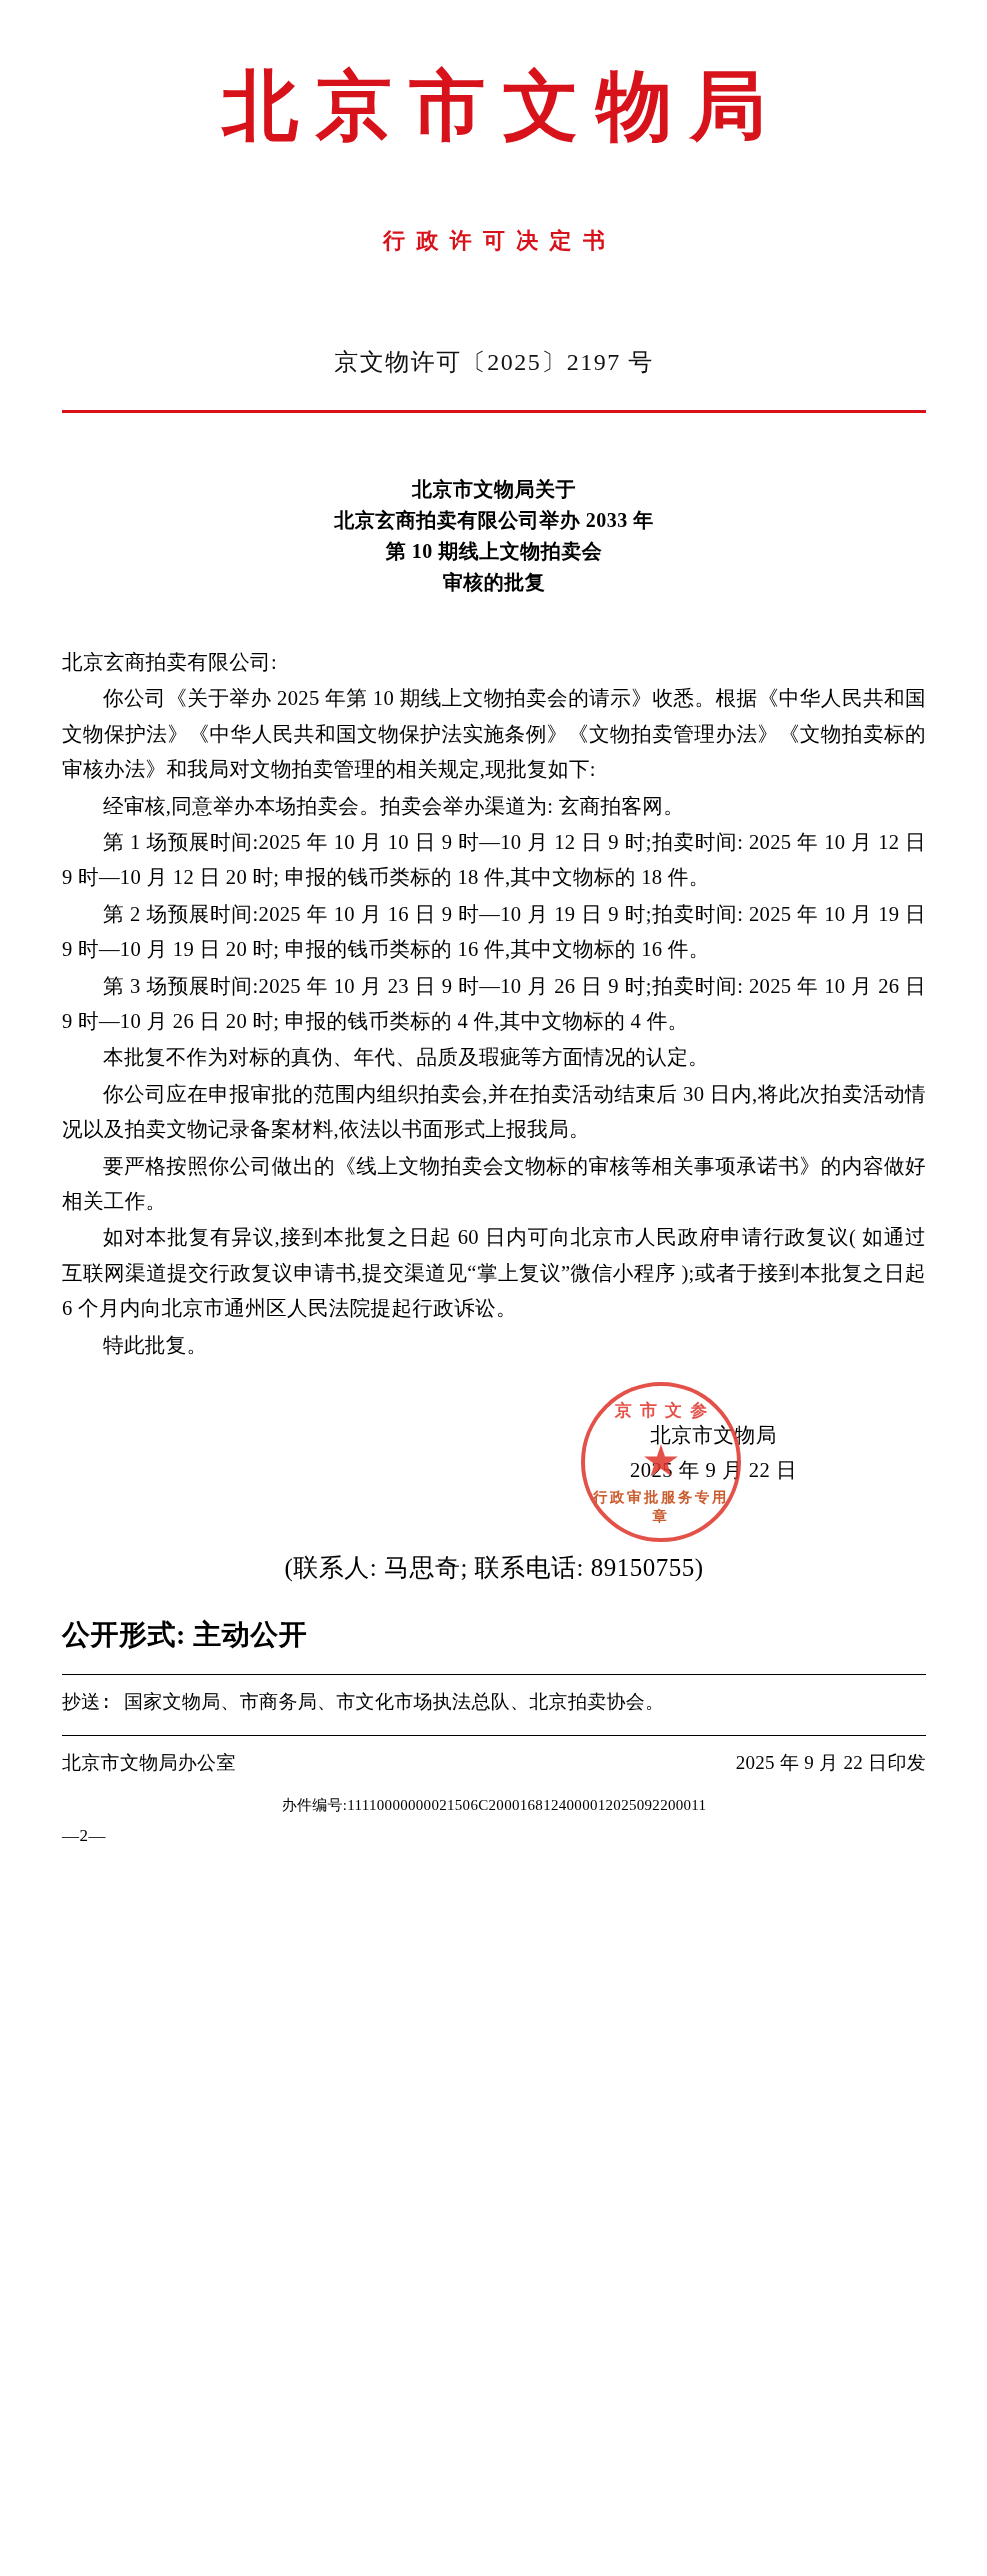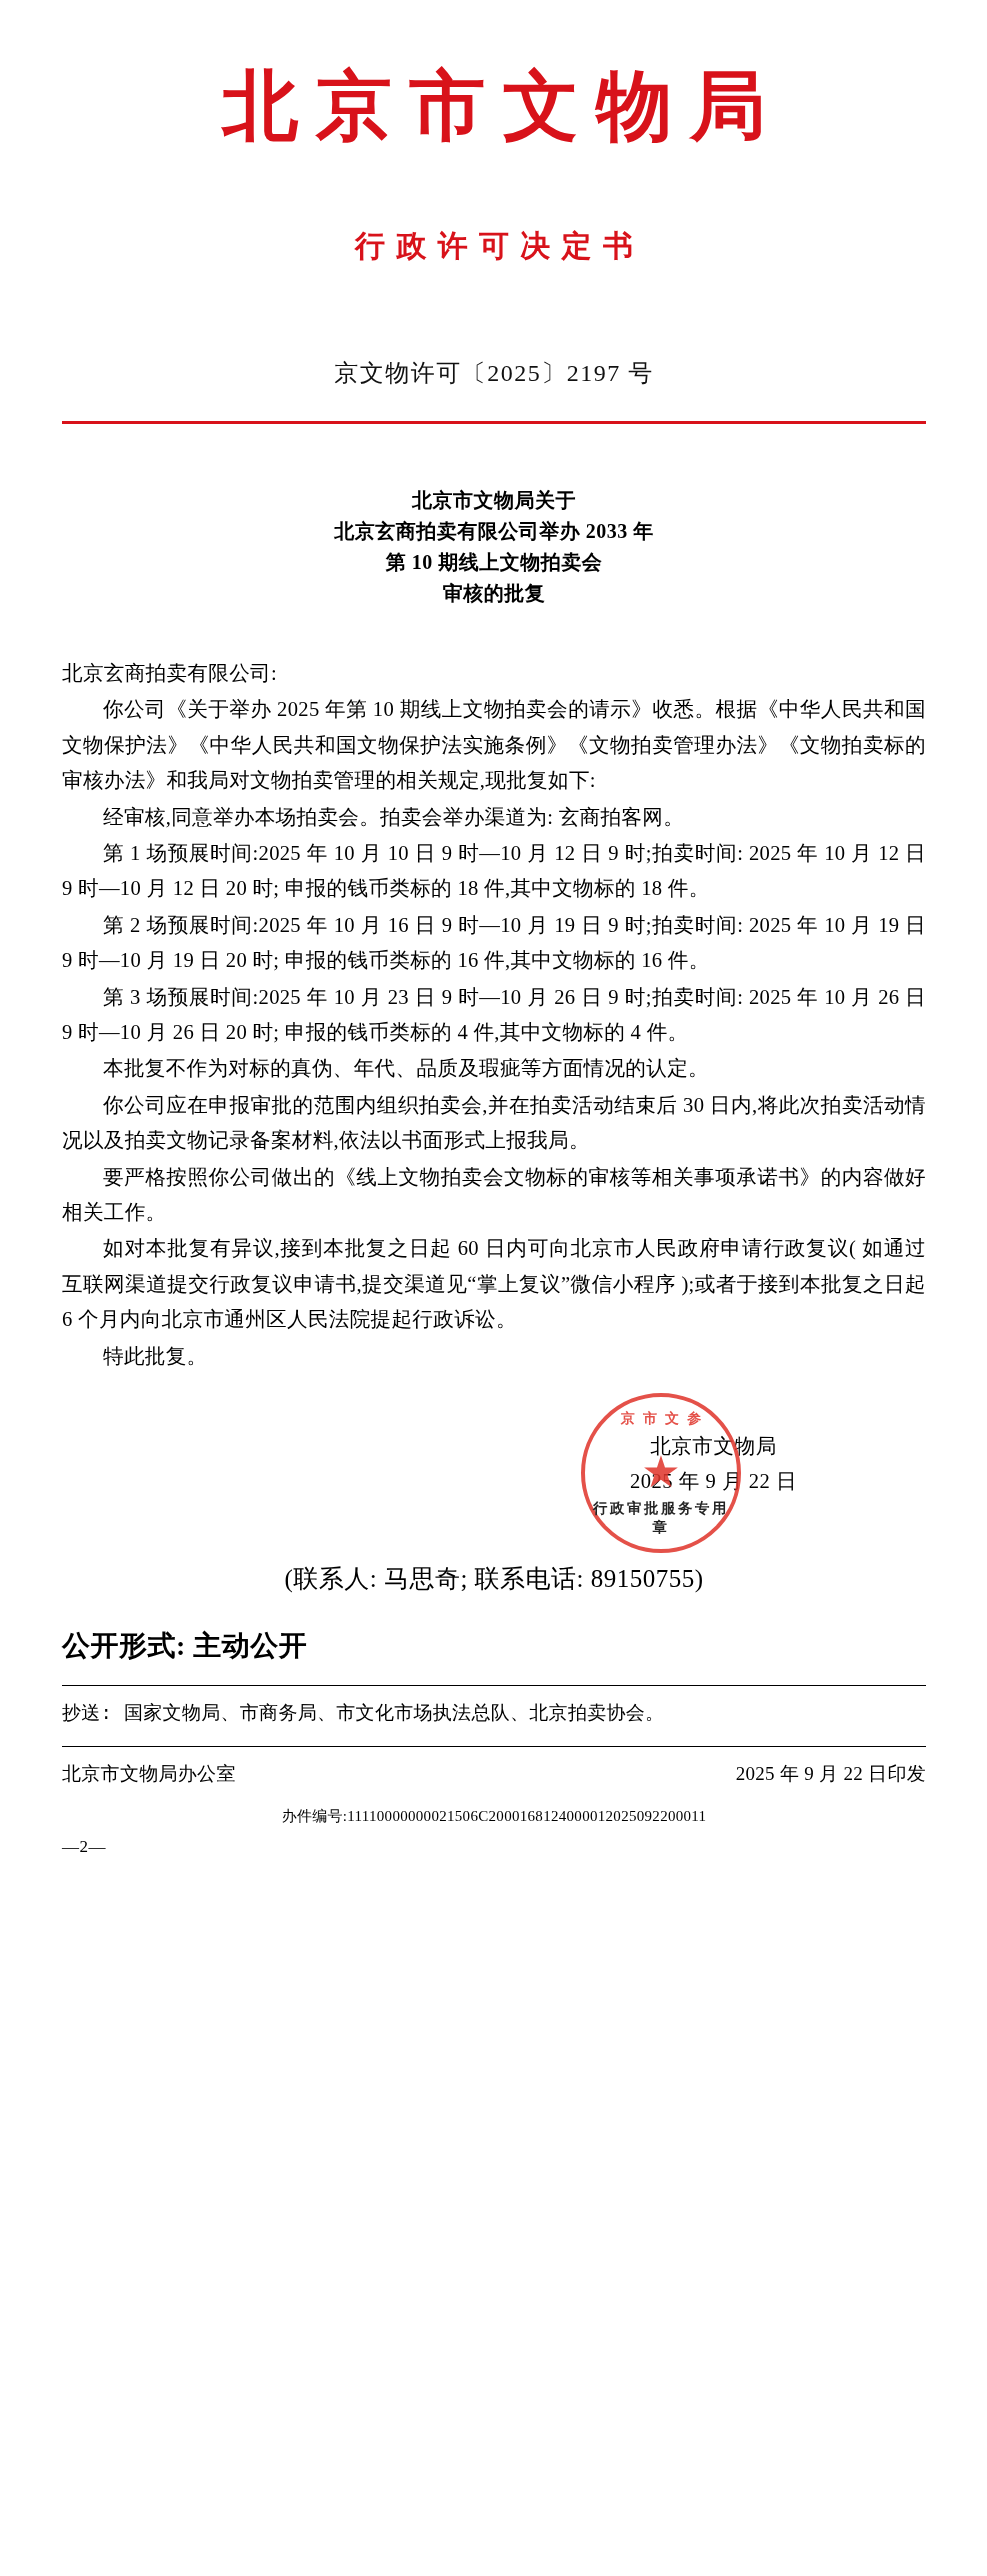--- a/index.html
+++ b/index.html
@@ -31,21 +31,21 @@
     line-height: 1.15;
     margin: 31px 0 0 0;
     text-indent: 17.5px;
     font-family: "DejaVu Serif", "Liberation Serif", serif;
   }
 
   .doc-kind {
     text-align: center;
     color: #d8121a;
     font-weight: 700;
-    font-size: 30px;
+    font-size: 22px;
     letter-spacing: 11.3px;
     text-indent: 11.3px;
     margin: 77px 0 0 0;
     font-family: Liberation Sans, sans-serif;
   }
 
   .doc-number {
     text-align: center;
     font-size: 24px;
     letter-spacing: 1.5px;
@@ -117,31 +117,31 @@
     color: #e0352c;
     font-size: 44px;
     line-height: 1;
   }
   .seal-top-text {
     position: absolute;
     left: 0; right: 0;
     top: 13.4px;
     text-align: center;
     color: #e0352c;
-    font-size: 14px;
+    font-size: 17px;
     letter-spacing: 8.2px;
     text-indent: 8.2px;
     font-weight: 700;
   }
   .seal-bottom-text {
     position: absolute;
     left: 0; right: 0;
     bottom: 11.3px;
     text-align: center;
-    color: #000000;
+    color: #c2410c;
     font-size: 14.4px;
     letter-spacing: 2.6px;
     font-weight: 700;
   }
 
   .contact {
     font-size: 25px;
     text-align: center;
     margin-top: 3.1px;
     letter-spacing: 0.5px;

